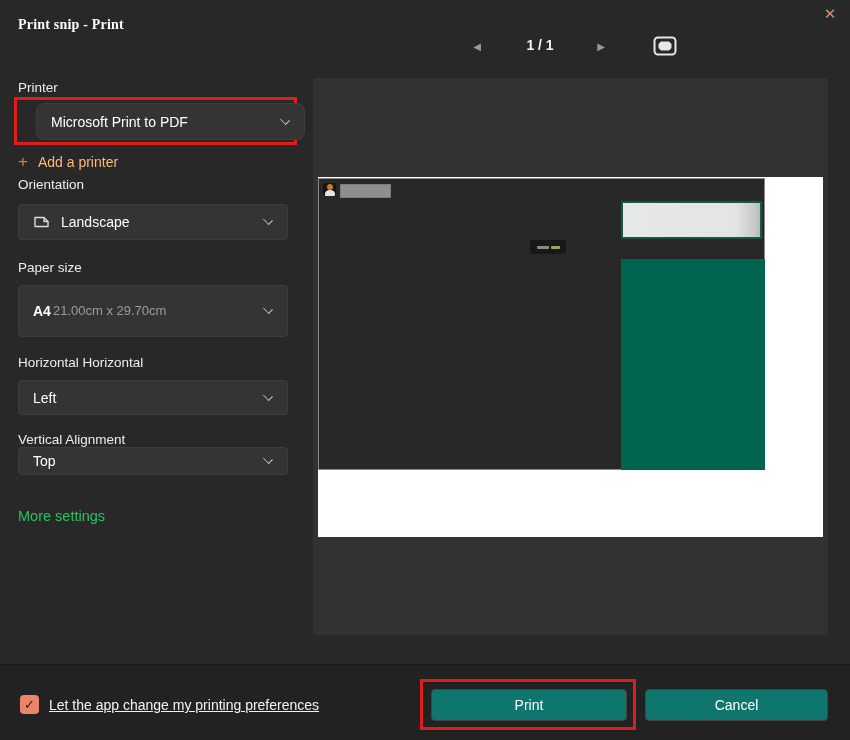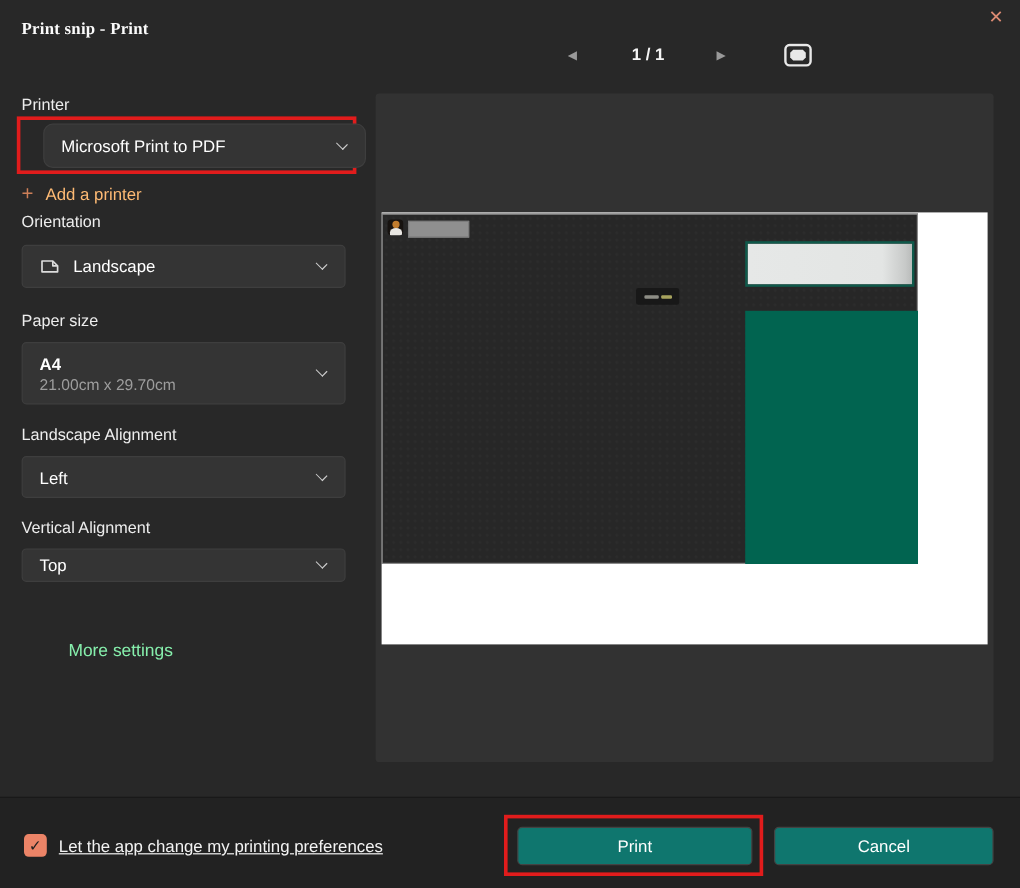--- a/index.html
+++ b/index.html
@@ -32,24 +32,24 @@
     border-right:1.6px solid #cfcfcf; border-bottom:1.6px solid #cfcfcf; transform:rotate(45deg) scale(1,.75); }
   .dd-text { font-size:14px; color:#fff; }
   .annot { position:absolute; border:3px solid #e11c1c; pointer-events:none; }
   .annot-printer { left:14px; top:97px; width:283px; height:48px; }
   .printer-dd { top:103px; width:269px; height:37px; left:36px;border-radius:8px; }
   .link-row { position:absolute; left:18px; display:flex; align-items:center; gap:10px; color:#cd7f58; cursor:pointer; }
   .link-row .plus { font-size:17px; font-weight:400; line-height:1; }
   .link-text { font-size:14px; color:#fdba74; }
   .orient-dd { top:204px; height:36px; gap:11px;align-items:center; }
   .paper-dd { top:285px; height:52px; }
-  .paper-stack { display:flex; flex-direction:column; gap:2px; }
+  .paper-stack { display:flex; flex-direction:row; gap:2px; }
   .paper-main { font-size:14px; font-weight:700; color:#fff; }
   .paper-dims { font-size:13px; color:#9d9d9d; }
-  .more-settings { position:absolute; left:18px; top:535px; font-size:14.5px; color:#86efac; cursor:pointer;margin-left:39px; }
+  .more-settings { position:absolute; left:18px; top:508px; font-size:14.5px; color:#22c55e; cursor:pointer; }
 
   
   .preview-panel { position:absolute; left:313px; top:78px; width:515px; height:557px; background:#323232; border-radius:3px; }
   .paper-page { position:absolute; left:5px; top:99px; width:505px; height:360px; background:#ffffff; }
   .snip { position:absolute; left:0; top:1px; width:447px; height:292px; background:#272727; border:1px solid #8a8a8a;
     background-image:radial-gradient(#2c2c2c 1px, transparent 1.4px); background-size:6px 6px; }
   .snip-avatar { position:absolute; left:4px; top:4px; width:13px; height:13px; border-radius:3px; overflow:hidden; background:#171310; }
   .snip-avatar .head { position:absolute; left:3.5px; top:1px; width:6px; height:6px; border-radius:50%; background:#c07c2e; }
   .snip-avatar .body { position:absolute; left:1.5px; top:6.5px; width:10px; height:7px; border-radius:50% 50% 0 0; background:#e8e6e2; }
   .snip-redacted { position:absolute; left:21px; top:5px; width:51px; height:14px; background:#8f8f8f; border:1px solid #7c7c7c; }
@@ -119,28 +119,28 @@
 
   <div class="field-label" style="top:260px">Paper size</div>
   <div class="dropdown paper-dd">
     <span class="paper-stack">
       <span class="paper-main">A4</span>
       <span class="paper-dims">21.00cm x 29.70cm</span>
     </span>
     <span class="chev"></span>
   </div>
 
-  <div class="field-label" style="top:355px">Landscape Alignment</div>
+  <div class="field-label" style="top:355px">Horizontal Horizontal</div>
   <div class="dropdown" style="top:380px;height:35px">
     <span class="dd-text">Left</span>
     <span class="chev"></span>
   </div>
 
   <div class="field-label" style="top:432px">Vertical Alignment</div>
-  <div class="dropdown" style="top:457px;height:28px">
+  <div class="dropdown" style="top:447px;height:28px">
     <span class="dd-text">Top</span>
     <span class="chev"></span>
   </div>
 
   <div class="more-settings">More settings</div>
 
   <div class="preview-panel">
     <div class="paper-page">
       <div class="snip">
         <div class="snip-avatar">

